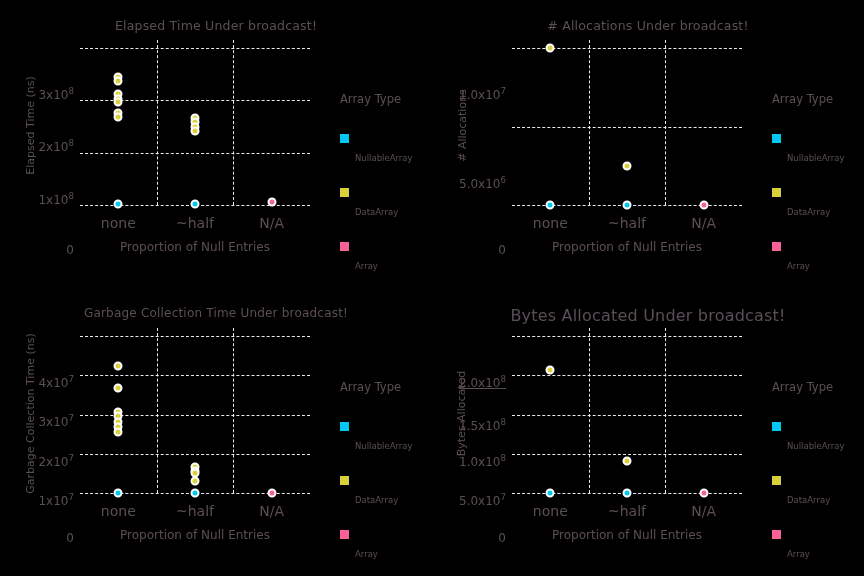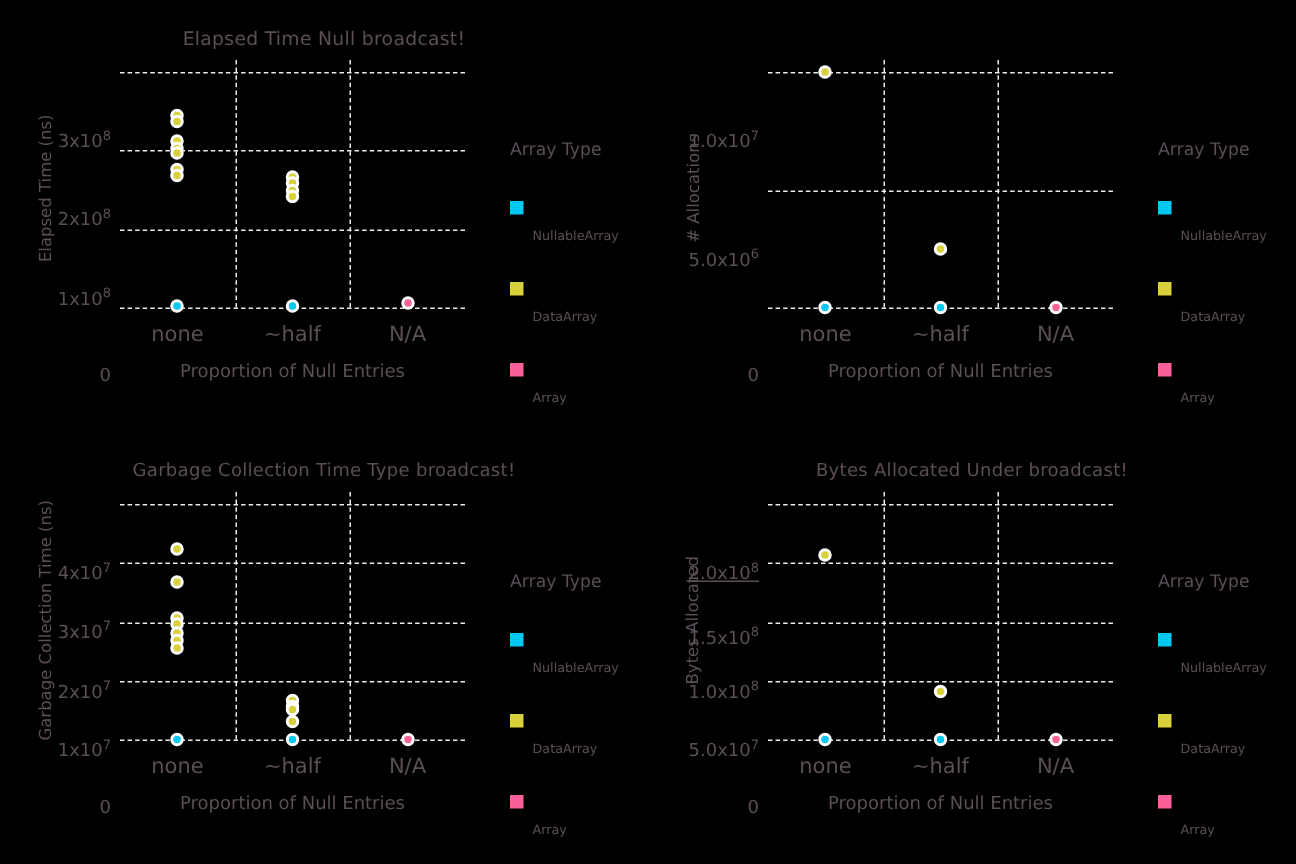--- a/index.html
+++ b/index.html
@@ -5,21 +5,21 @@
   html,body{margin:0;padding:0;background:#000;}
   body{width:864px;height:576px;font-family:"DejaVu Sans",sans-serif;overflow:hidden;}
   .grid{position:relative;width:864px;height:576px;}
   .panel{position:absolute;width:432px;height:288px;}
   .p-tl{left:0;top:0;} .p-tr{left:432px;top:0;}
   .p-bl{left:0;top:288px;} .p-br{left:432px;top:288px;}
 
   .title{position:absolute;left:0;top:18px;width:432px;text-align:center;
          color:#5b4e57;font-size:12.5px;letter-spacing:.2px;}
   .p-bl .title{font-size:12px;}
-  .p-br .title{font-size:12px;}
+  .p-br .title{font-size:16px;}
 
   .ylab{position:absolute;color:#5b4e57;font-size:11px;
         transform-origin:50% 50%;white-space:nowrap;}
   .ylab.rot{transform:rotate(-90deg);}
 
   .xlab{position:absolute;width:300px;text-align:center;color:#5b4e57;font-size:12px;}
   .gl{position:absolute;height:0;border-top:1.4px dashed #ffffff;opacity:.92;}
   .vdiv{position:absolute;width:0;border-left:1.4px dashed #ffffff;opacity:.92;}
   .tick{position:absolute;color:#5b4e57;font-size:12px;text-align:right;white-space:nowrap;margin-top:44px;}
   .xtick{position:absolute;color:#5b4e57;font-size:14px;text-align:center;white-space:nowrap;}
@@ -32,21 +32,21 @@
   .legend .lt{color:#5b4e57;font-size:11.5px;margin-bottom:7px;white-space:nowrap;}
   .lrow{display:flex;align-items:center;margin-bottom:4px;}
   .sw{width:9px;height:9px;margin-right:6px;}
   .lnm{color:#5b4e57;font-size:8.5px;white-space:nowrap;margin-top:40px;}
 </style>
 </head>
 <body>
 
 <div class="grid">
   <div class="panel p-tl">
-      <div class="title">Elapsed Time Null broadcast!</div>
+      <div class="title">Elapsed Time Under broadcast!</div>
       <div class="ylab rot" style="left: -19px; top: 118.5px;">Elapsed Time (ns)</div>
       <div class="xlab" style="left: 45px; top: 240px;">Proportion of Null Entries</div>
       <div class="gl" style="left: 80px; width: 230px; top: 205px;"></div>
       <div class="tick" style="width: 58px; left: 16px; top: 199px;">0</div>
       <div class="gl" style="left: 80px; width: 230px; top: 152.667px;"></div>
       <div class="tick" style="width: 58px; left: 16px; top: 146.667px;">1x10<sup>8</sup></div>
       <div class="gl" style="left: 80px; width: 230px; top: 100.333px;"></div>
       <div class="tick" style="width: 58px; left: 16px; top: 94.3333px;">2x10<sup>8</sup></div>
       <div class="gl" style="left: 80px; width: 230px; top: 48px;"></div>
       <div class="tick" style="width: 58px; left: 16px; top: 42px;">3x10<sup>8</sup></div>
@@ -79,26 +79,27 @@
           <span class="sw" style="background: rgb(217, 209, 60);"></span>
           <span class="lnm">DataArray</span>
         </div>
         <div class="lrow">
           <span class="sw" style="background: rgb(249, 96, 154);"></span>
           <span class="lnm">Array</span>
         </div>
       </div>
     </div>
   <div class="panel p-tr">
+      <div class="title"># Allocations Under broadcast!</div>
       <div class="ylab rot" style="left: -6.5px; top: 118.5px;"># Allocations</div>
       <div class="xlab" style="left: 45px; top: 240px;">Proportion of Null Entries</div>
       <div class="gl" style="left: 80px; width: 230px; top: 205px;"></div>
       <div class="tick" style="width: 58px; left: 16px; top: 199px;">0</div>
       <div class="gl" style="left: 80px; width: 230px; top: 126.5px;"></div>
-      <div class="tick" style="width: 58px; left: 16px; top: 121px;">5.0x10<sup>6</sup></div>
+      <div class="tick" style="width: 58px; left: 16px; top: 131px;">5.0x10<sup>6</sup></div>
       <div class="gl" style="left: 80px; width: 230px; top: 48px;"></div>
       <div class="tick" style="width: 58px; left: 16px; top: 42px;">1.0x10<sup>7</sup></div>
       <div class="vdiv" style="left: 156.667px; top: 40px; height: 165px;"></div>
       <div class="vdiv" style="left: 233.333px; top: 40px; height: 165px;"></div>
       <div class="xtick" style="width: 76.6667px; left: 80px; top: 215px;">none</div>
       <div class="xtick" style="width: 76.6667px; left: 156.667px; top: 215px;">~half</div>
       <div class="xtick" style="width: 76.6667px; left: 233.333px; top: 215px;">N/A</div>
       <div class="pt" style="background: rgb(0, 200, 240); left: 118.333px; top: 205px;"></div>
       <div class="pt" style="background: rgb(0, 200, 240); left: 195px; top: 205px;"></div>
       <div class="pt" style="background: rgb(217, 209, 60); left: 118.333px; top: 48px;"></div>
@@ -114,21 +115,21 @@
           <span class="sw" style="background: rgb(217, 209, 60);"></span>
           <span class="lnm">DataArray</span>
         </div>
         <div class="lrow">
           <span class="sw" style="background: rgb(249, 96, 154);"></span>
           <span class="lnm">Array</span>
         </div>
       </div>
     </div>
   <div class="panel p-bl">
-      <div class="title">Garbage Collection Time Type broadcast!</div>
+      <div class="title">Garbage Collection Time Under broadcast!</div>
       <div class="ylab rot" style="left: -50px; top: 118.5px;">Garbage Collection Time (ns)</div>
       <div class="xlab" style="left: 45px; top: 240px;">Proportion of Null Entries</div>
       <div class="gl" style="left: 80px; width: 230px; top: 205px;"></div>
       <div class="tick" style="width: 58px; left: 16px; top: 199px;">0</div>
       <div class="gl" style="left: 80px; width: 230px; top: 165.75px;"></div>
       <div class="tick" style="width: 58px; left: 16px; top: 159.75px;">1x10<sup>7</sup></div>
       <div class="gl" style="left: 80px; width: 230px; top: 126.5px;"></div>
       <div class="tick" style="width: 58px; left: 16px; top: 120.5px;">2x10<sup>7</sup></div>
       <div class="gl" style="left: 80px; width: 230px; top: 87.25px;"></div>
       <div class="tick" style="width: 58px; left: 16px; top: 81.25px;">3x10<sup>7</sup></div>

